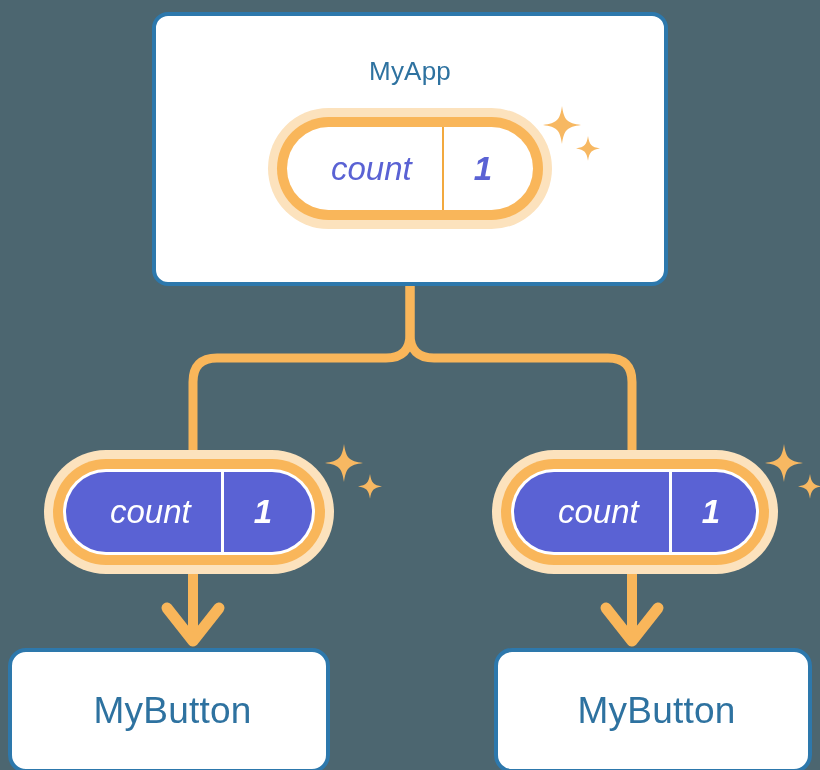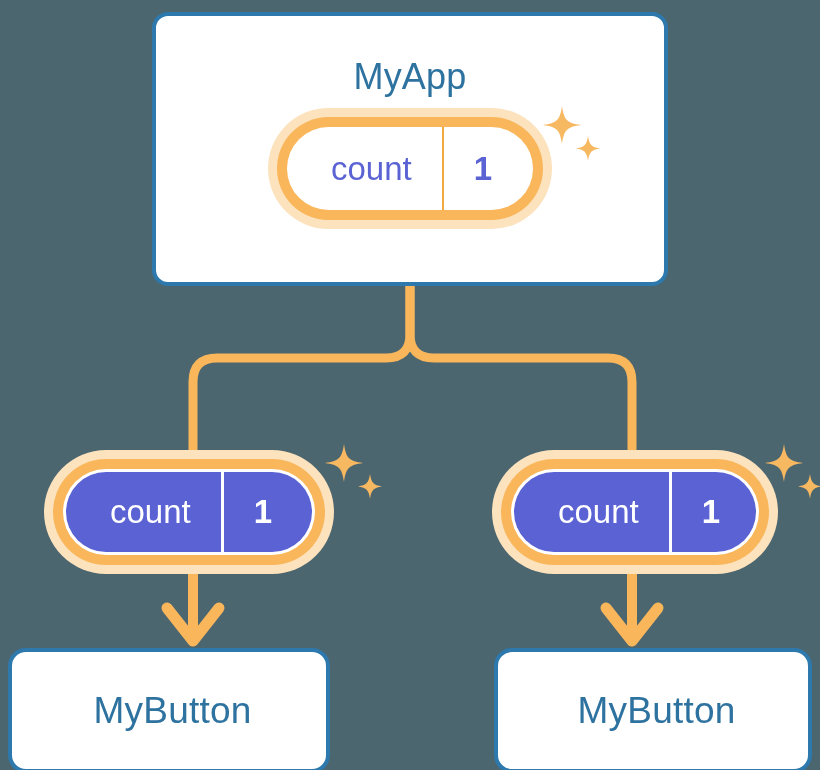--- a/index.html
+++ b/index.html
@@ -44,21 +44,21 @@
     top: 12px;
     width: 516px;
     height: 274px;
   }
   .card-title {
     position: absolute;
     left: 0;
     right: 0;
     text-align: center;
     color: #2e72a0;
-    font-size: 36px;
+    font-size: 26px;
     font-weight: 400;
     letter-spacing: .2px;
     white-space: nowrap;
   }
   #app-card .card-title { top: 40px; }
 
   .btn-card {
     height: 125px;
     border-radius: 18px;
   }
@@ -71,20 +71,21 @@
   }
 
   
   .pill {
     position: absolute;
     box-sizing: border-box;
     display: flex;
     align-items: stretch;
     border-radius: 999px;
     z-index: 3;
+    font-style: italic;
   }
   
   .pill .halo {
     position: absolute;
     left: 0; top: 0; right: 0; bottom: 0;
     border-radius: 999px;
     background: #fce2bd;
   }
   
   .pill .ring {

